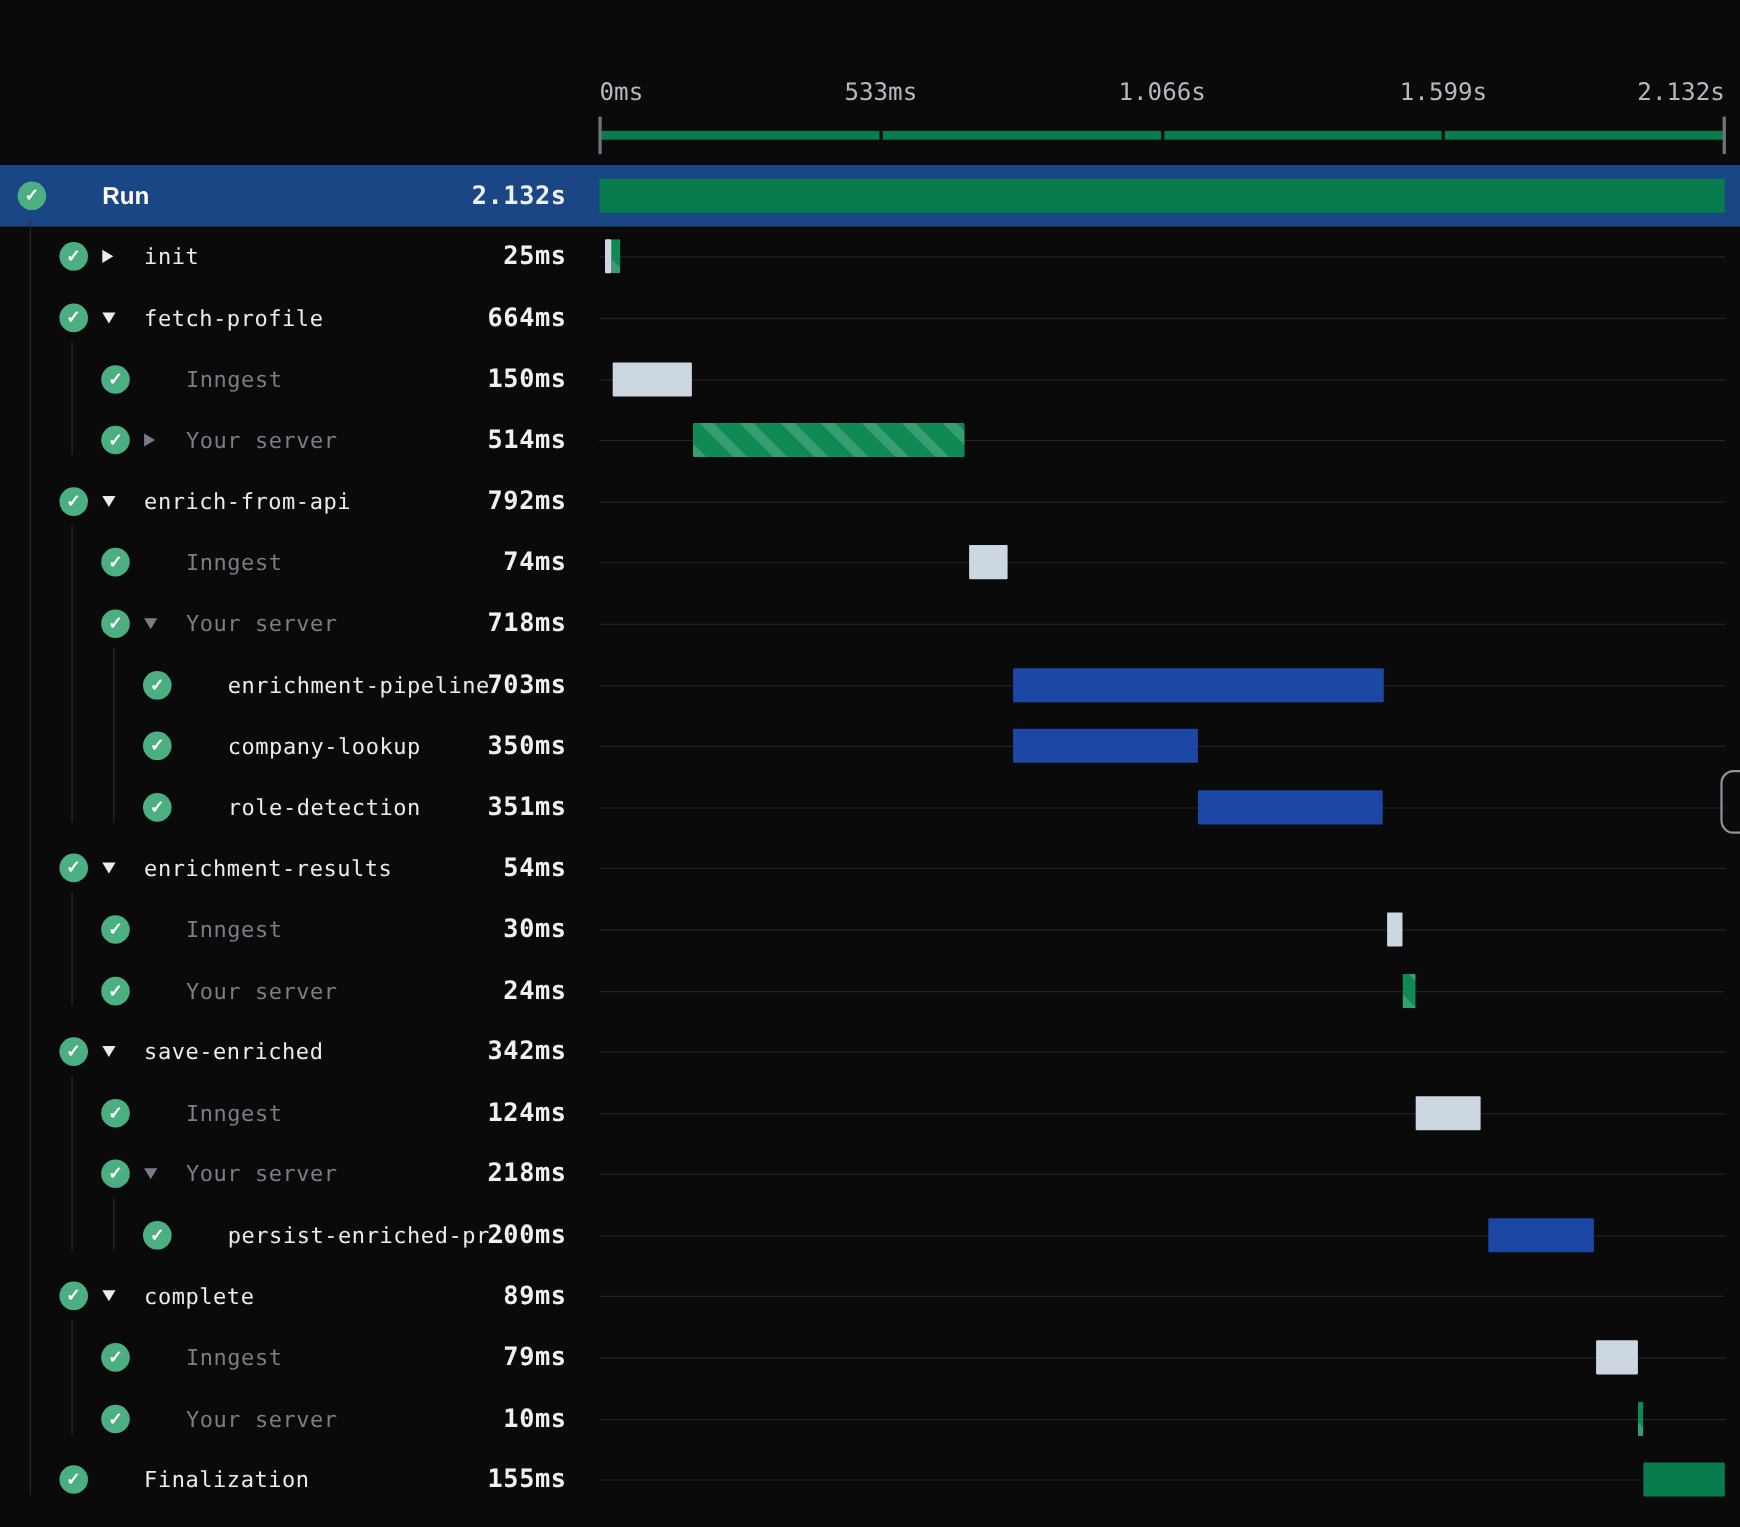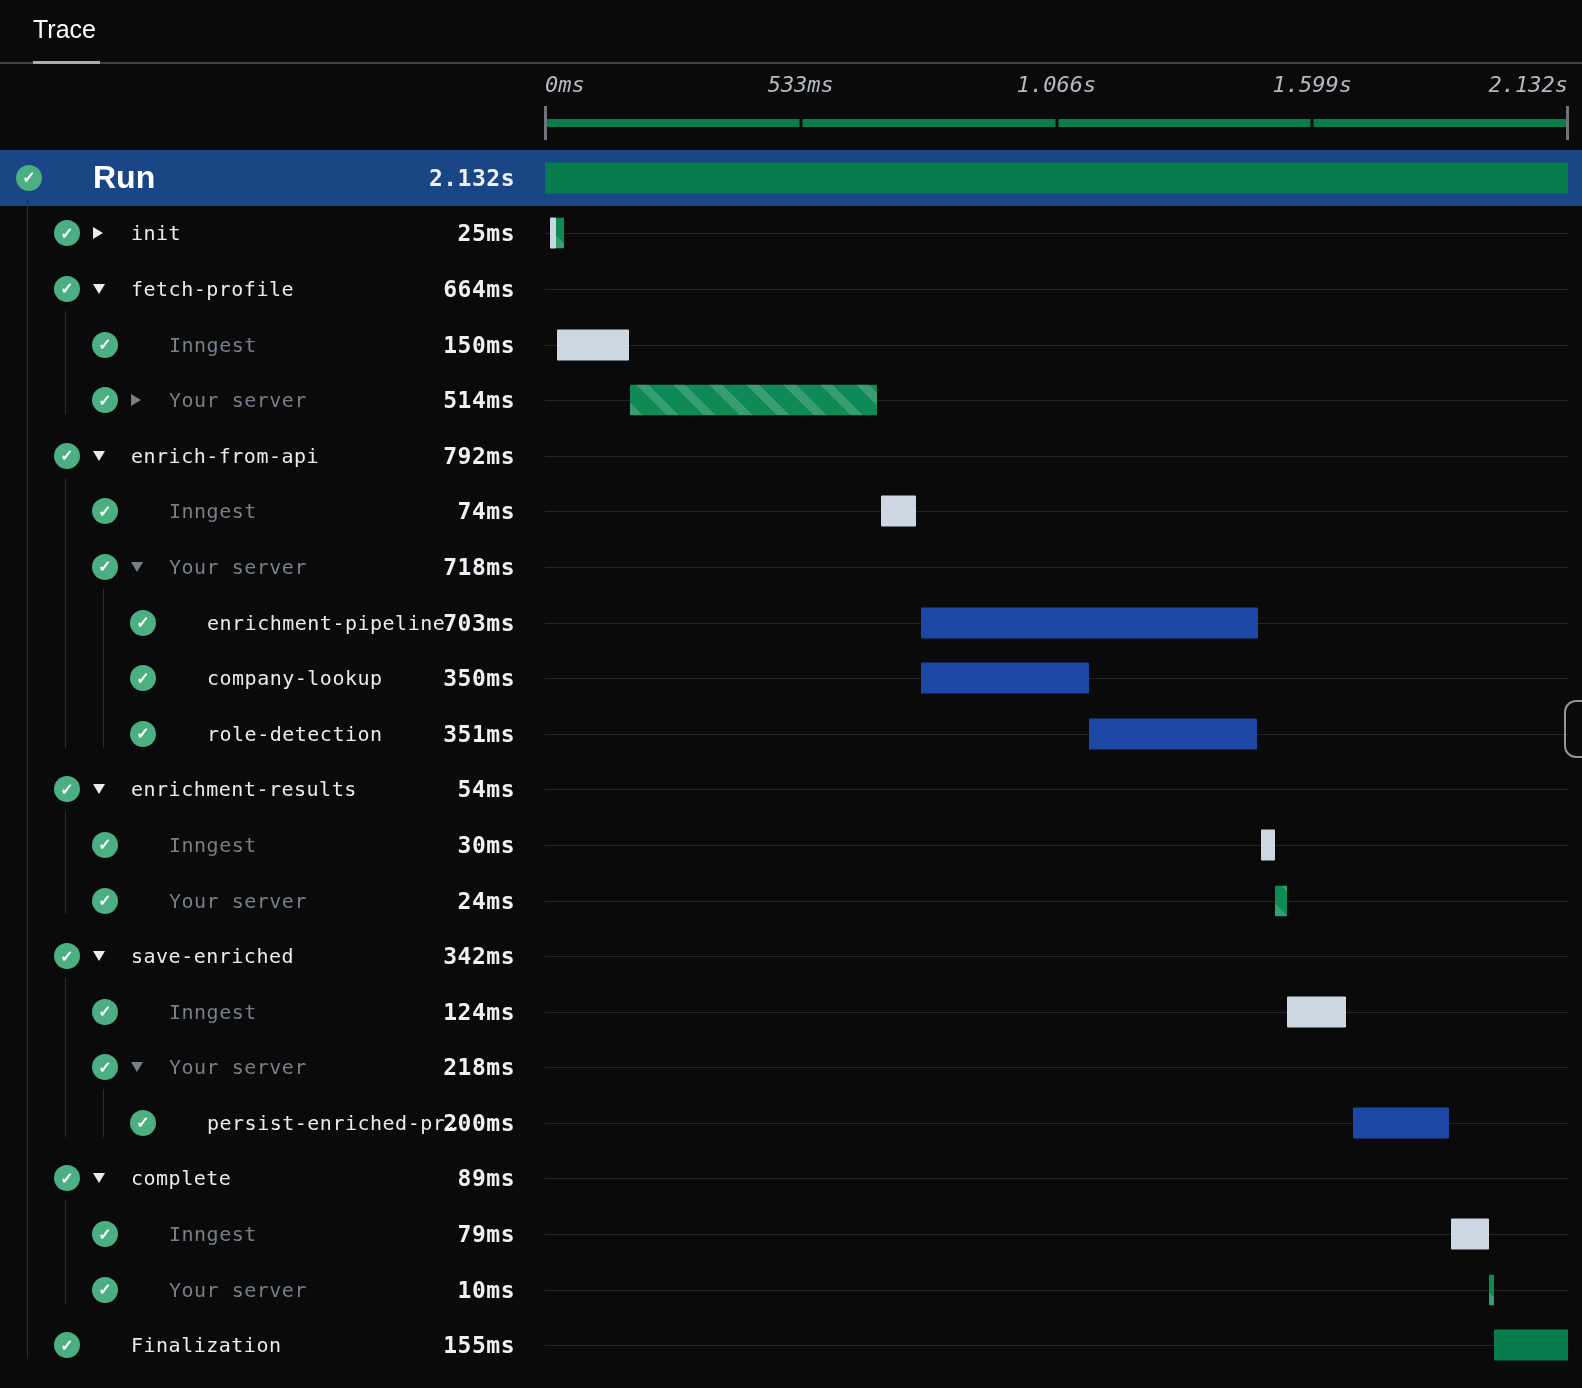--- a/index.html
+++ b/index.html
@@ -24,21 +24,21 @@
   
   .tabbar{position:absolute;top:0;left:0;right:0;height:62px;border-bottom:2px solid #3d4045;}
   .tab{
     position:absolute;left:33px;top:15px;
     font-family:"Liberation Sans",sans-serif;font-size:25px;font-weight:400;color:#ffffff;
     cursor:default;
   }
   .tab-underline{position:absolute;left:33px;bottom:-2px;width:67px;height:3px;background:#a9aeb4;}
   
   .axis-area{position:absolute;top:62px;left:545px;width:1023px;height:88px;}
-  .axis-labels{position:relative;height:44px;font-size:22px;color:var(--axis-text);font-style:italic;}
+  .axis-labels{position:relative;height:44px;font-size:22px;color:var(--axis-text);}
   .axis-labels span{position:absolute;top:10px;white-space:nowrap;}
   .axis-labels .p0{left:0;}
   .axis-labels .p25{left:25%;transform:translateX(-50%);}
   .axis-labels .p50{left:50%;transform:translateX(-50%);}
   .axis-labels .p75{left:75%;transform:translateX(-50%);}
   .axis-labels .p100{right:0;}
   .minimap{position:absolute;left:0;right:0;top:57px;height:8px;background:var(--bar-green);}
   .minimap .endtick{position:absolute;top:-13px;width:3px;height:34px;background:#6e747b;}
   .minimap .endtick.left{left:-1px;}
   .minimap .endtick.right{right:-1px;}
@@ -46,21 +46,21 @@
   
   .rows{position:absolute;top:150px;left:0;right:0;}
   .row{display:flex;align-items:center;height:55.6px;position:relative;}
   .row.selected{background:var(--sel-row);}
   .left{width:545px;flex-shrink:0;height:100%;display:flex;align-items:center;position:relative;box-sizing:border-box;}
   .toggle{width:30px;flex-shrink:0;display:flex;align-items:center;color:var(--text);}
   .tri-collapsed{width:0;height:0;border-left:10px solid currentColor;border-top:6px solid transparent;border-bottom:6px solid transparent;}
   .tri-expanded{width:0;height:0;border-top:10px solid currentColor;border-left:6px solid transparent;border-right:6px solid transparent;}
   .label{font-size:20px;color:var(--text);margin-left:8px;white-space:pre;letter-spacing:0.5px;}
   .row.dim .label,.row.dim .toggle{color:var(--dim);}
-  .run-label{font-family:"Liberation Sans",sans-serif;font-weight:600;font-size:32px;color:#ffffff;letter-spacing:0;}
+  .run-label{font-family:"Liberation Sans",sans-serif;font-weight:600;font-size:22px;color:#ffffff;letter-spacing:0;}
   .dur{position:absolute;right:30px;font-size:23px;font-weight:bold;color:#eef1f4;letter-spacing:0.5px;}
   .check{
     width:26px;height:26px;border-radius:50%;background:var(--icon-green);
     display:flex;align-items:center;justify-content:center;flex-shrink:0;
     color:#ffffff;font-size:16px;font-weight:bold;margin-right:13px;
     font-family:"Liberation Sans",sans-serif;
   }
   .track{flex:1;position:relative;height:100%;margin-right:14px;}
   .row-line{position:absolute;left:0;right:0;top:50%;height:1px;background:var(--gridline);}
   .bar{position:absolute;top:50%;transform:translateY(-50%);height:31px;border-radius:1px;min-width:3px;}
@@ -76,24 +76,20 @@
   .scroll-pill{
     position:absolute;right:-14px;top:700px;width:28px;height:54px;
     border:2px solid #8f959c;border-radius:12px;background:transparent;
   }
 </style>
 </head>
 <body>
 
 <div class="app">
 
-  <div class="tabbar">
-    <div class="tab">Trace</div>
-    <div class="tab-underline"></div>
-  </div>
 
   <div class="axis-area">
     <div class="axis-labels">
       <span class="p0">0ms</span>
       <span class="p25">533ms</span>
       <span class="p50">1.066s</span>
       <span class="p75">1.599s</span>
       <span class="p100">2.132s</span>
     </div>
     <div class="minimap">

